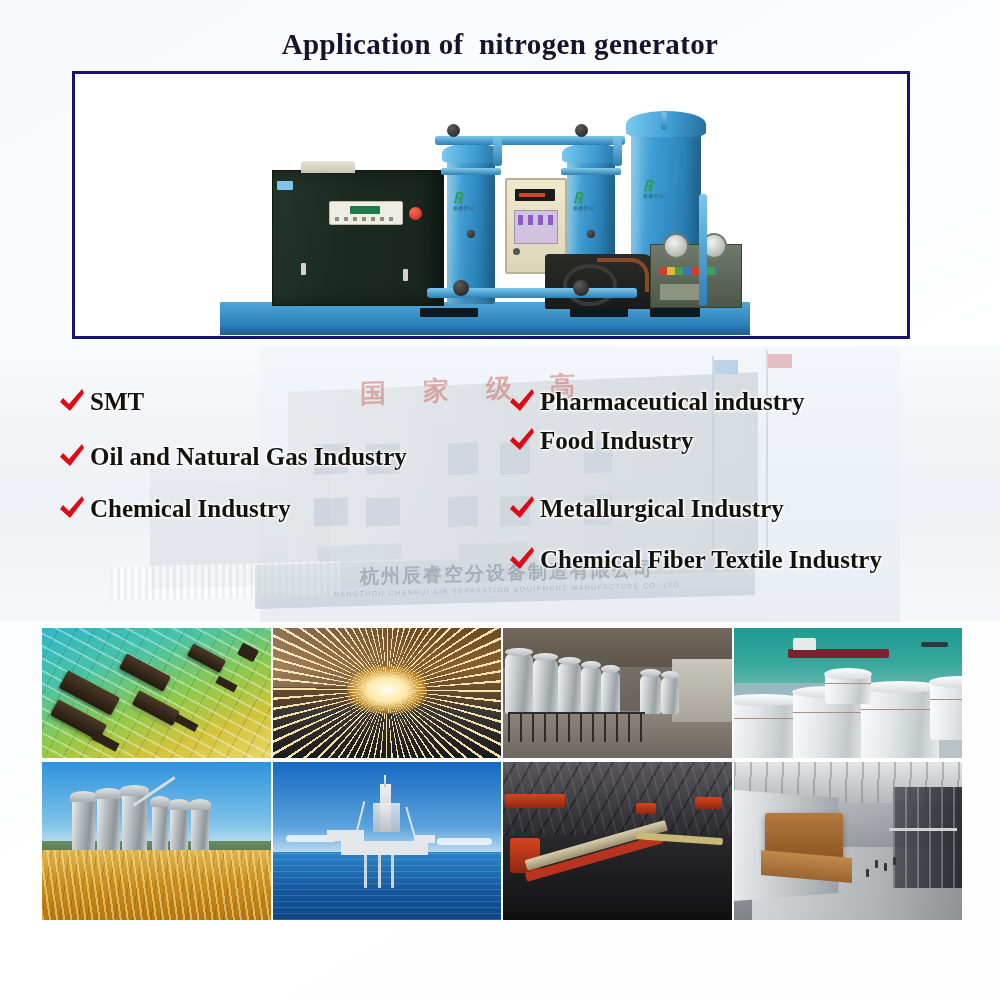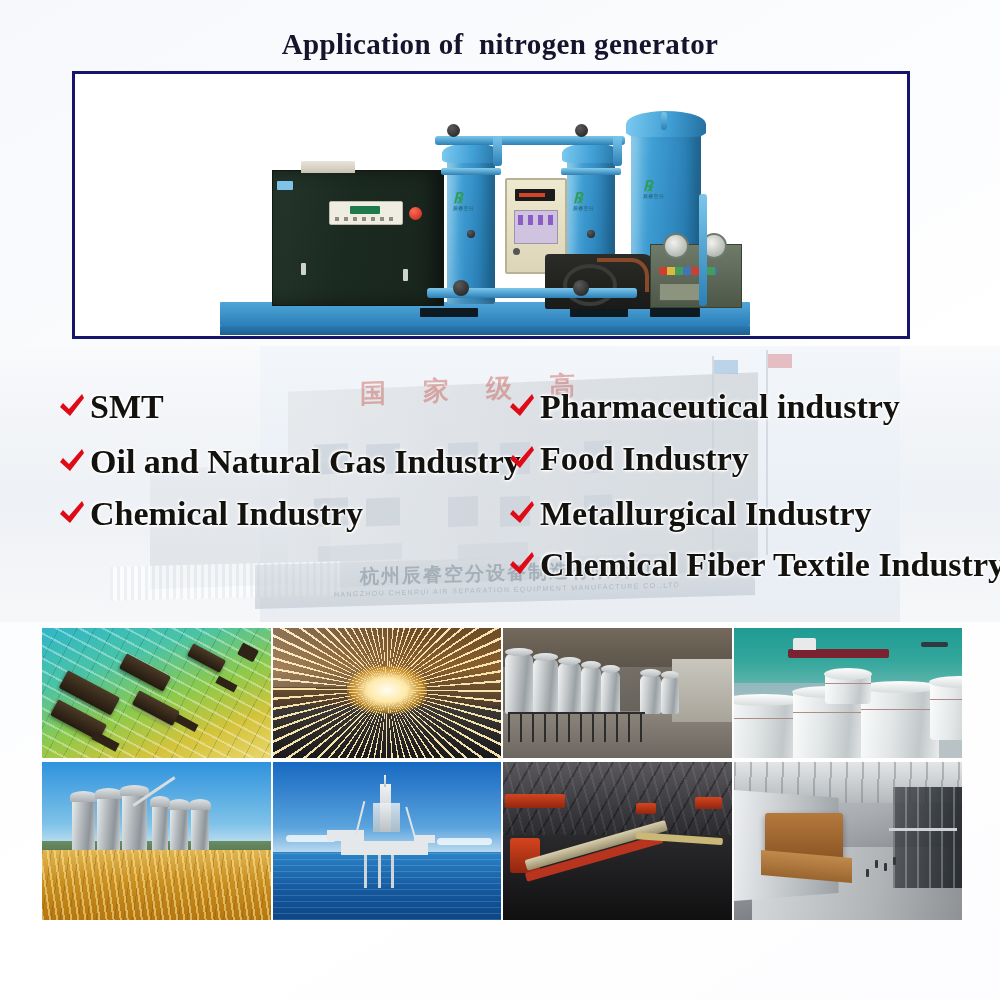--- a/index.html
+++ b/index.html
@@ -211,21 +211,21 @@
   }
   .chk-item{
     position:absolute;display:flex;align-items:center;white-space:nowrap;
   }
   .chk-mark{
     position:relative;width:28px;height:28px;flex:0 0 28px;margin-right:4px;
   }
   .chk-mark svg{display:block;}
   .chk-label{
     font-family:"Liberation Serif", serif;
-    font-weight:bold;font-size:34px;color:#14120f;
+    font-weight:bold;font-size:25px;color:#14120f;
     text-shadow:0 0 3px #fff,0 0 5px #fff,1px 1px 2px #fff,-1px -1px 2px #fff;
   }
 
   
   .grid{
     position:absolute;left:42px;top:628px;width:920px;height:292px;
     display:grid;grid-template-columns:repeat(4,1fr);grid-template-rows:130px 158px;
     gap:4px 2px;
   }
   .tile{position:relative;overflow:hidden;}
@@ -502,21 +502,21 @@
 
       <div class="chk-item" style="left:508px;top:42px;">
         <span class="chk-mark">
           <svg width="28" height="28" viewBox="0 0 28 28">
               <path d="M2 14 L5 10 L11 16 L24 1 L26 5 L12 23 Z" fill="#e00a17"></path>
             </svg>
         </span>
         <span class="chk-label">Pharmaceutical industry</span>
       </div>
 
-      <div class="chk-item" style="left:508px;top:94px;">
+      <div class="chk-item" style="left:508px;top:81px;">
         <span class="chk-mark">
           <svg width="28" height="28" viewBox="0 0 28 28">
               <path d="M2 14 L5 10 L11 16 L24 1 L26 5 L12 23 Z" fill="#e00a17"></path>
             </svg>
         </span>
         <span class="chk-label">Food Industry</span>
       </div>
 
       <div class="chk-item" style="left:508px;top:149px;">
         <span class="chk-mark">

